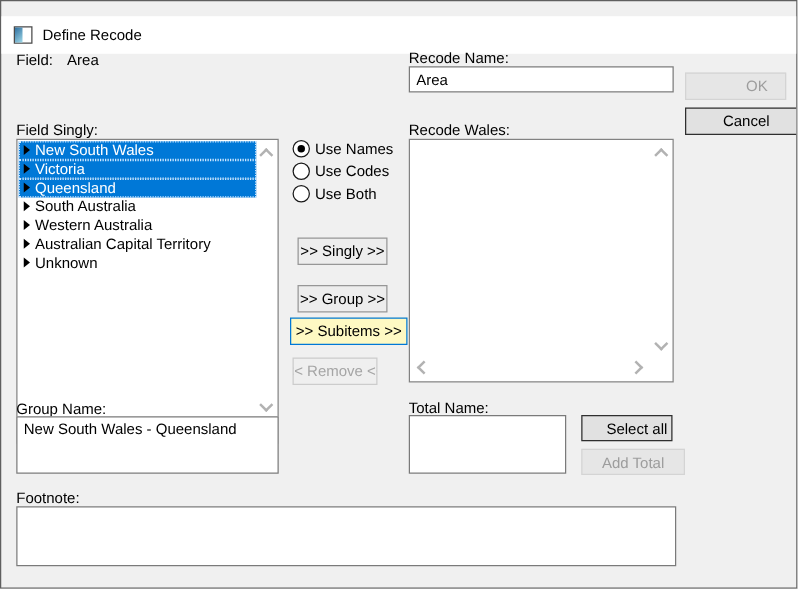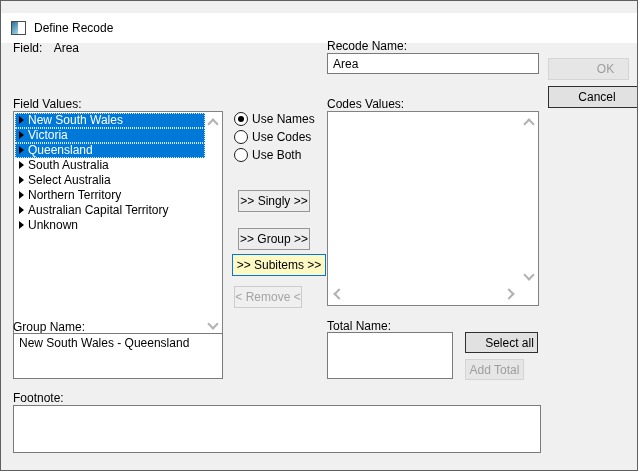--- a/index.html
+++ b/index.html
@@ -67,29 +67,28 @@
     <span>Field:</span>
     <span style="margin-left:8px;">Area</span>
   </div>
 
   <div class="lbl" style="left:326px;top:38px;">Recode Name:</div>
   <input class="tbox" style="left: 326px; top: 52px; width: 212px; height: 21px;" value="Area">
 
   <div class="btn disabled" style="left:547px;top:57px;width:81px;height:22px;padding-left:34px;">OK</div>
   <div class="btn dark" style="left:547px;top:85px;width:98px;height:22px;">Cancel</div>
 
-  <div class="lbl" style="left:12px;top:96px;">Field Values:</div>
+  <div class="lbl" style="left:12px;top:96px;">Field Singly:</div>
   <div class="listbox" style="left:12px;top:110px;width:210px;height:244px;">
     <div class="items">
         <div class="li sel"><span class="tri"></span><span>New South Wales</span></div>
         <div class="li sel"><span class="tri"></span><span>Victoria</span></div>
         <div class="li sel"><span class="tri"></span><span>Queensland</span></div>
         <div class="li"><span class="tri"></span><span>South Australia</span></div>
-        <div class="li"><span class="tri"></span><span>Select Australia</span></div>
-        <div class="li"><span class="tri"></span><span>Northern Territory</span></div>
+        <div class="li"><span class="tri"></span><span>Western Australia</span></div>
         <div class="li"><span class="tri"></span><span>Australian Capital Territory</span></div>
         <div class="li"><span class="tri"></span><span>Unknown</span></div>
       </div>
     <span class="chev up" style="right:5px;top:8px;"></span>
     <span class="chev down" style="right:5px;bottom:26px;"></span>
     <span class="chev lft" style="left:7px;bottom:7px;"></span>
     <span class="chev rgt" style="right:25px;bottom:7px;"></span>
   </div>
 
   <div class="radio-col">
@@ -105,33 +104,33 @@
         <span class="rc"></span>
         <span>Use Both</span>
       </div>
     </div>
 
   <div class="btn" style="left:237px;top:189px;width:72px;height:22px;">&gt;&gt; Singly &gt;&gt;</div>
   <div class="btn" style="left:237px;top:227px;width:72px;height:22px;">&gt;&gt; Group &gt;&gt;</div>
   <div class="btn focus-blue" style="left:231px;top:253px;width:94px;height:22px;">&gt;&gt; Subitems &gt;&gt;</div>
   <div class="btn disabled2" style="left:233px;top:285px;width:68px;height:22px;">&lt;&lt; Remove &lt;&lt;</div>
 
-  <div class="lbl" style="left:326px;top:96px;">Codes Values:</div>
+  <div class="lbl" style="left:326px;top:96px;">Recode Wales:</div>
   <div class="listbox" style="left:326px;top:110px;width:212px;height:195px;">
     <div class="items"></div>
     <span class="chev up" style="right:5px;top:8px;"></span>
     <span class="chev down" style="right:5px;bottom:26px;"></span>
     <span class="chev lft" style="left:7px;bottom:7px;"></span>
     <span class="chev rgt" style="right:25px;bottom:7px;"></span>
   </div>
 
   <div class="lbl" style="left:12px;top:319px;">Group Name:</div>
   <textarea class="tbox" style="left: 12px; top: 332px; width: 210px; height: 46px;">New South Wales - Queensland</textarea>
 
   <div class="lbl" style="left:326px;top:318px;">Total Name:</div>
   <textarea class="tbox" style="left: 326px; top: 331px; width: 126px; height: 47px;"></textarea>
   <div class="btn dark" style="left:464px;top:331px;width:73px;height:21px;padding-left:16px;">Select all</div>
-  <div class="btn disabled" style="left:464px;top:358px;width:59px;height:21px;">Add Total</div>
+  <div class="btn disabled" style="left:464px;top:358px;width:83px;height:21px;">Add Total</div>
 
   <div class="lbl" style="left:12px;top:390px;">Footnote:</div>
   <textarea class="tbox" style="left: 12px; top: 404px; width: 528px; height: 48px;"></textarea>
 
 </div>
 
 </body></html>

